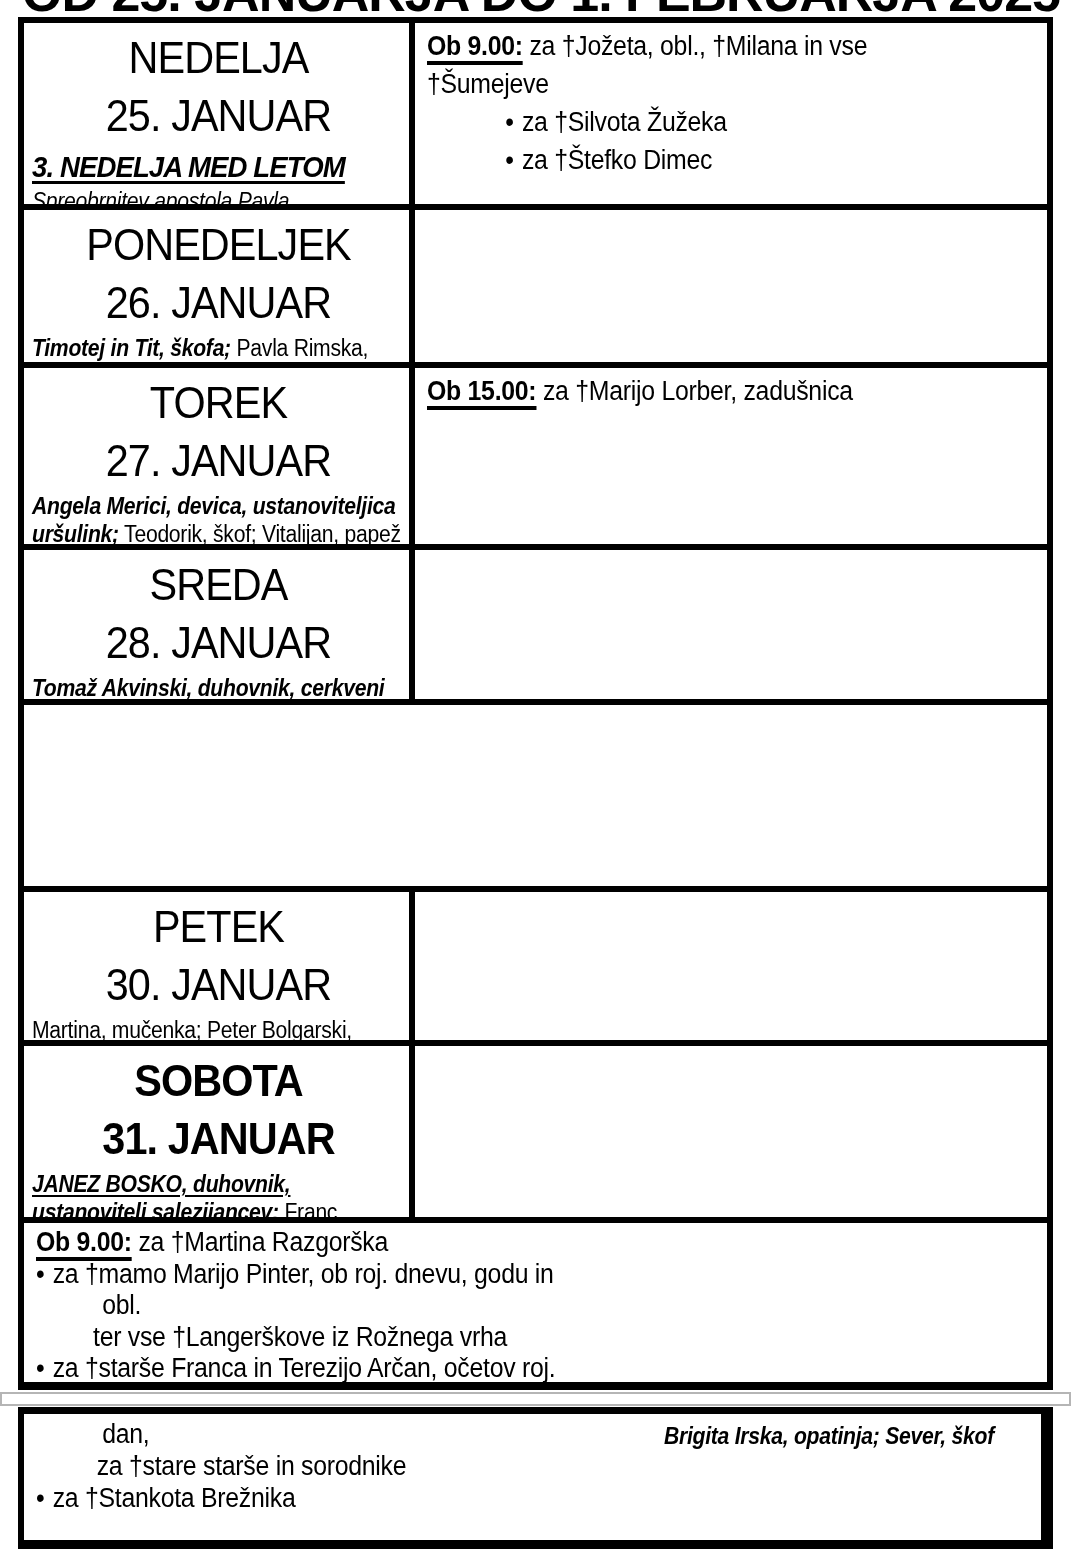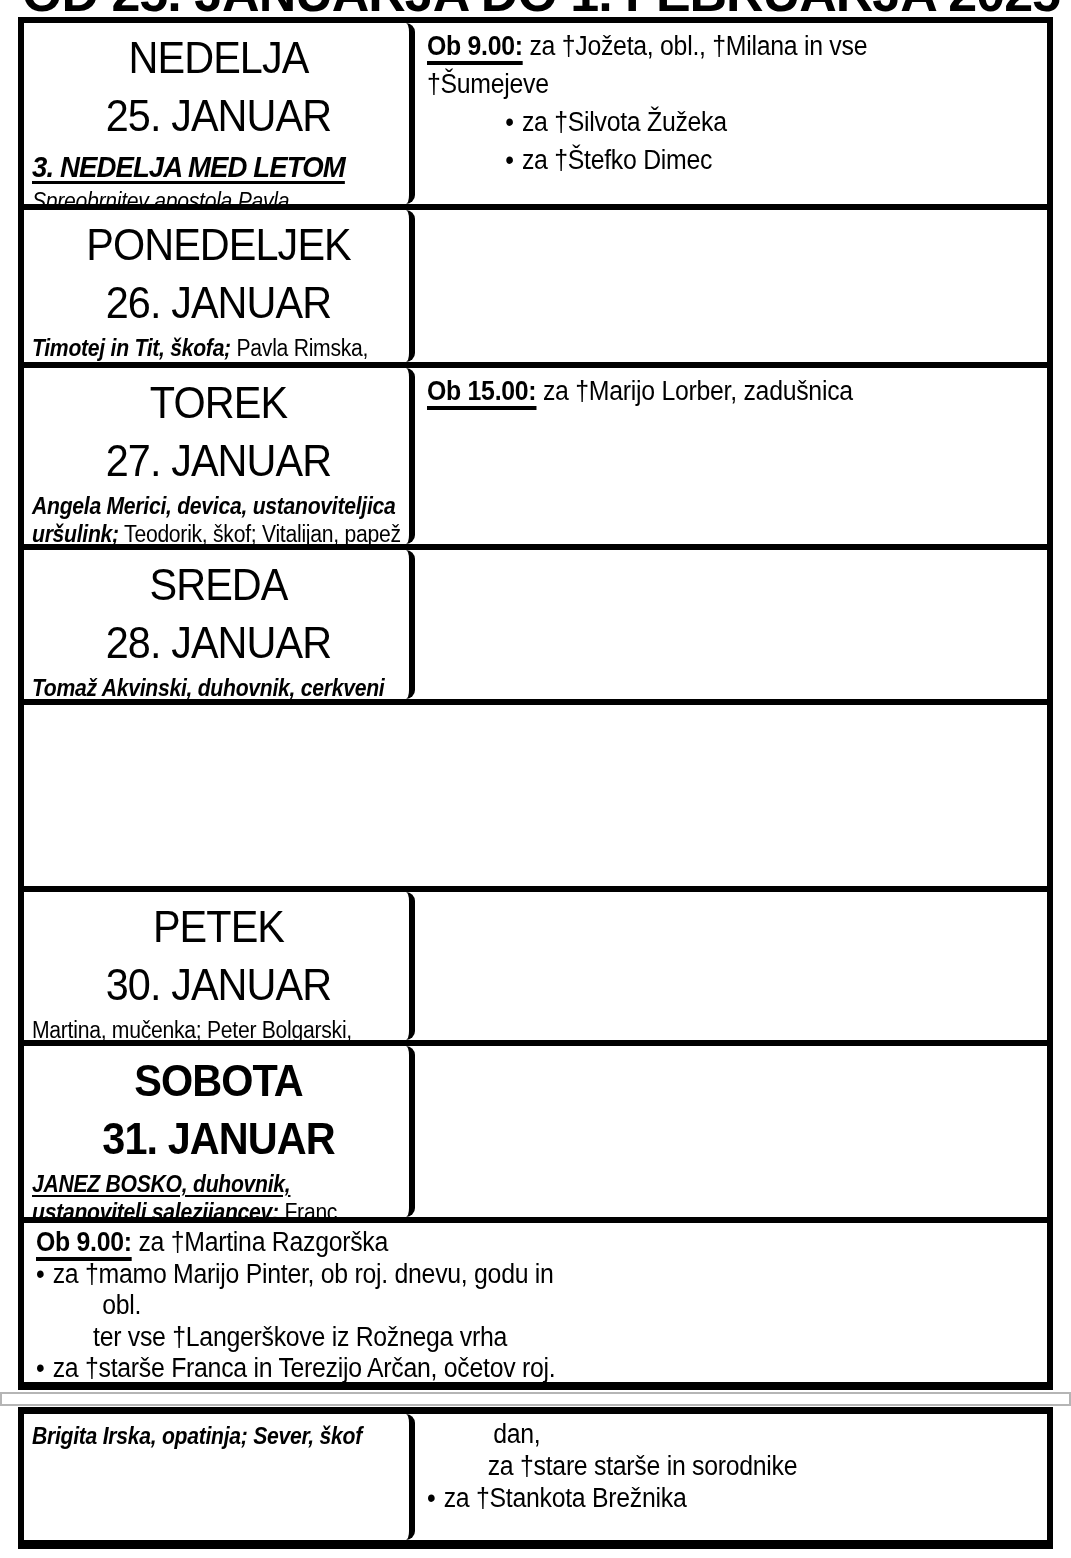--- a/index.html
+++ b/index.html
@@ -19,21 +19,21 @@
   }
   
   .tbl{position:absolute;left:18px;width:1035px;border:6px solid #000;box-sizing:border-box;background:#fff;}
   #table-main{top:17px;border-bottom-width:8px;}
   #table-cont{top:1407px;border-top-width:7px;border-bottom-width:9px;}
   .row{display:flex;border-bottom:6px solid #000;overflow:hidden;}
   .tbl .row:last-child{border-bottom:none;}
   .r0{height:181px}.r1{height:152px}.r2{height:176px}.r3{height:149px}
   .r4{height:181px}.r5{height:148px}.r6{height:171px}.r7{height:159px}.rc{height:126px}
   .cell{box-sizing:border-box;overflow:hidden;}
-  .cell.left{width:391px;border-right:6px solid #000;padding:6px 4px 0 8px;border-radius:9px;}
+  .cell.left{width:391px;border-right:6px solid #000;padding:6px 4px 0 8px;}
   .cell.right{flex:1;padding:4px 4px 0 12px;}
   .condense{transform:scaleX(0.92);transform-origin:0 0;width:108.7%;}
   
   .big{font-size:45px;line-height:58px;text-align:center;letter-spacing:-1px;white-space:nowrap;}
   .bold-day .big{font-weight:bold;}
   .big .it{font-style:italic;}
   .feast{
     font-size:30px;line-height:37px;font-weight:bold;font-style:italic;
     text-decoration:underline;text-decoration-thickness:3px;text-underline-offset:4px;
     letter-spacing:-1px;margin-top:3px;white-space:nowrap;
@@ -152,28 +152,28 @@
       </div>
     </div>
 
   <div class="pb-line" style="top:1392px"></div>
   <div class="pb-line" style="top:1404px"></div>
   <div class="pb-tick" style="left:0;top:1392px;height:14px"></div>
   <div class="pb-tick" style="left:1069px;top:1392px;height:14px"></div>
 
   <div class="tbl" id="table-cont">
       <div class="row rc">
-        <div class="cell left">
-          <div class="condense">
-            <div class="saints"><span class="bolditalic">Brigita Irska, opatinja; Sever, škof</span></div>
-          </div>
-        </div>
         <div class="cell right">
           <div class="condense">
             <div class="rline" style="padding-left: 72px;"><span class="seg regular">dan,</span></div>
             <div class="rline" style="padding-left: 66px;"><span class="seg regular">za †stare starše in sorodnike</span></div>
             <div class="rline"><span class="bullet">•</span><span class="seg regular">za †Stankota Brežnika</span></div>
+          </div>
+        </div>
+        <div class="cell left">
+          <div class="condense">
+            <div class="saints"><span class="bolditalic">Brigita Irska, opatinja; Sever, škof</span></div>
           </div>
         </div>
       </div>
     </div>
 
 </div>
 
 </body></html>

